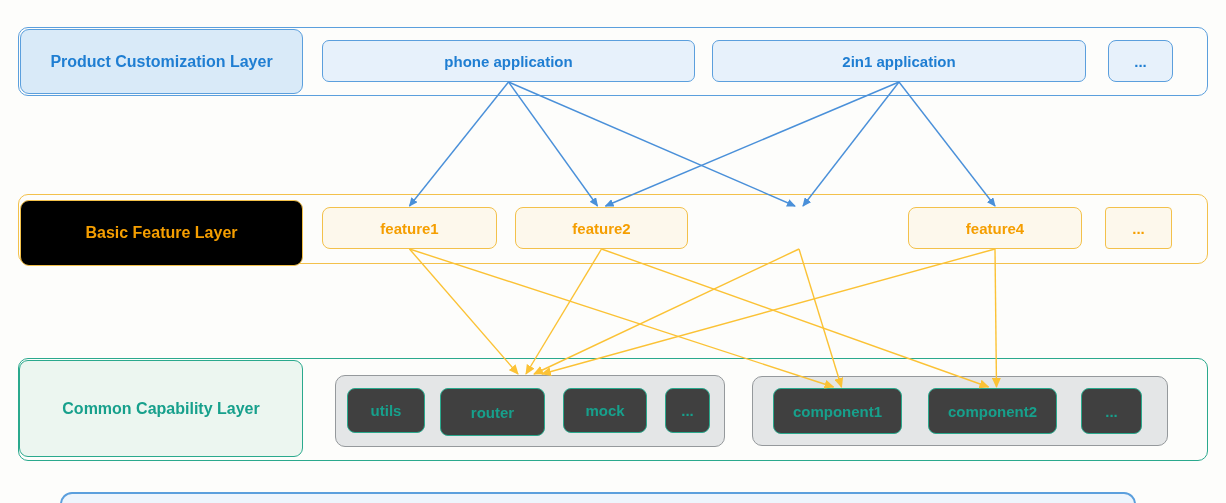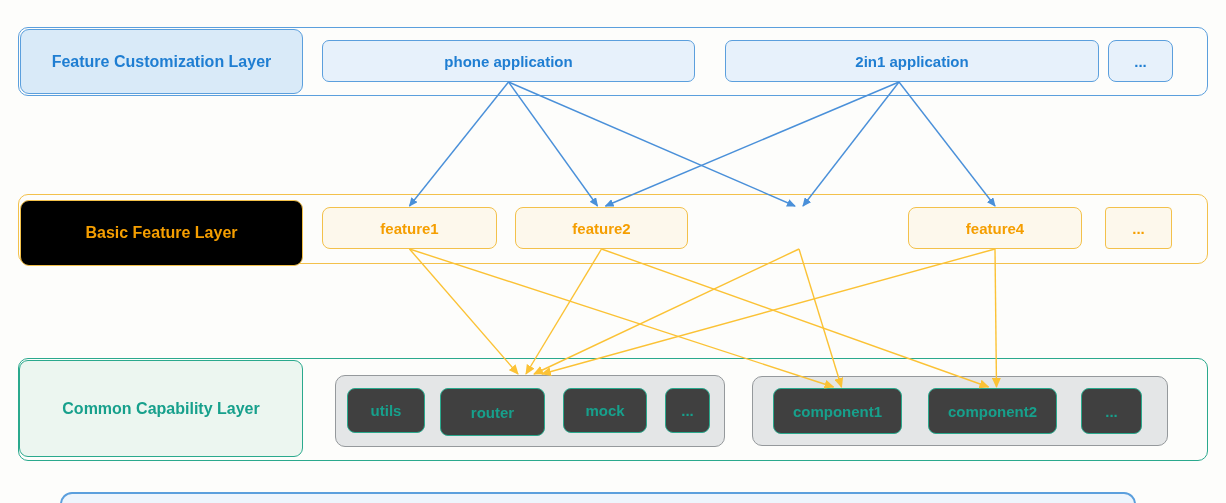--- a/index.html
+++ b/index.html
@@ -18,21 +18,21 @@
 
   
   .layer-label{border-radius:9px;font-size:16px;}
   #label-product{left:20px;top:29px;width:283px;height:65px;background:#d9eaf8;border:1.5px solid #5b9fdd;color:#1f7ed2;}
   #label-feature{left:20px;top:200px;width:283px;height:66px;background:#000000;border:1.5px solid #f3c14b;color:#f59e00;}
   #label-capability{left:19px;top:360px;width:284px;height:97px;background:#ecf6f0;border:1.5px solid #2aa98d;color:#17a08c;}
 
   
   .node-blue{background:#e7f1fb;border:1.3px solid #5b9fdd;color:#1f7ed2;border-radius:7px;font-size:15px;}
   #node-phone{left:322px;top:40px;width:373px;height:42px;}
-  #node-twoin1{left:712px;top:40px;width:374px;height:42px;margin-left:13px;}
+  #node-twoin1{left:712px;top:40px;width:374px;height:42px;}
   #node-productDots{left:1108px;top:40px;width:65px;height:42px;border-radius:8px;}
 
   
   .node-orange{background:#fdf8ec;border:1.3px solid #f3c14b;color:#f59e00;border-radius:8px;font-size:15px;}
   #node-feature1{left:322px;top:207px;width:175px;height:42px;}
   #node-feature2{left:515px;top:207px;width:173px;height:42px;}
   #node-feature3{left:713px;top:207px;width:172px;height:42px;}
   #node-feature4{left:908px;top:207px;width:174px;height:42px;}
   #node-featureDots{left:1105px;top:207px;width:67px;height:42px;border-radius:4px;}
 
@@ -54,21 +54,21 @@
 
   #edge-svg{position:absolute;left:0;top:0;width:1226px;height:503px;pointer-events:none;}
 </style>
 </head>
 <body>
 
 <div id="canvas">
 
   <div class="abs layer" id="layer-product"></div>
   <div class="abs box layer-label" id="label-product">
-    <span>Feature Customization Layer</span>
+    <span>Product Customization Layer</span>
   </div>
   <div class="abs box node-blue" id="node-phone">
     <span>phone application</span>
   </div>
   <div class="abs box node-blue" id="node-twoin1">
     <span>2in1 application</span>
   </div>
   <div class="abs box node-blue" id="node-productDots">
     <span>...</span>
   </div>

